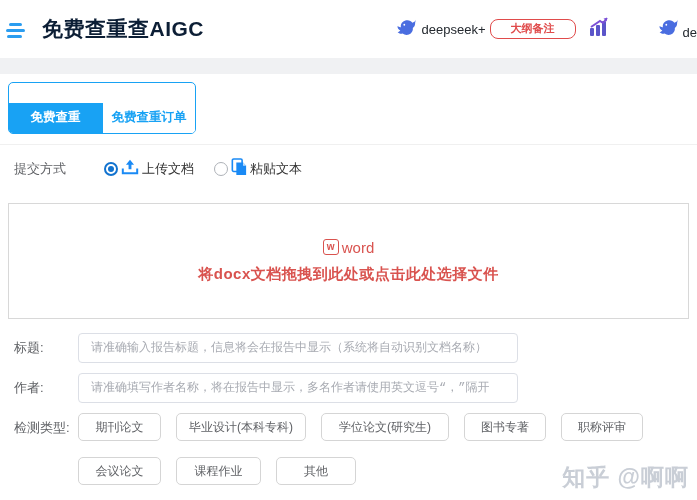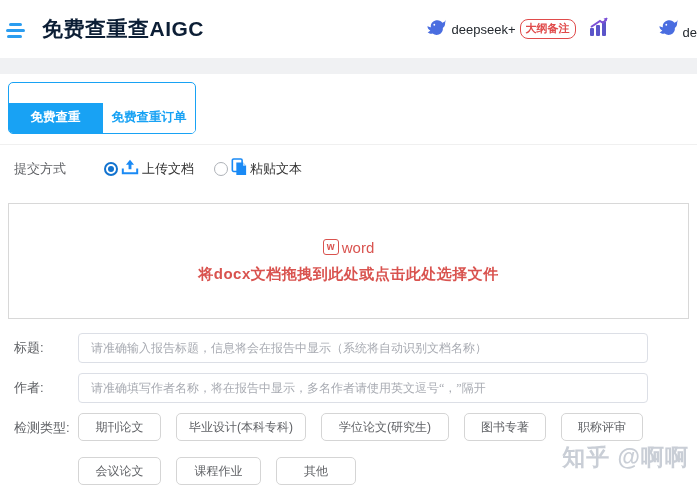--- a/index.html
+++ b/index.html
@@ -12,21 +12,21 @@
   .hamburger { width:20px; display:flex; flex-direction:column; gap:3px; cursor:pointer; margin-top:2px; }
   .hamburger i { display:block; height:3px; border-radius:2px; background:#2b9df0; }
   .hamburger i:nth-child(1){ width:13px; margin-left:3px; }
   .hamburger i:nth-child(2){ width:19px; }
   .hamburger i:nth-child(3){ width:15px; margin-left:1px; }
   .app-title { font-size:21px; font-weight:700; color:#0c1e35; margin-left:16px; letter-spacing:.5px; }
   .header-right { margin-left:auto; display:flex; align-items:center; gap:6px; }
   .ds-group { display:flex; align-items:center; gap:4px; }
   .ds-label { font-size:13px; color:#24292f; font-weight:500; }
   .badge { font-size:11px; color:#e04b4b; border:1px solid #e04b4b; border-radius:8px;
-    padding:1px 5px 2px; font-weight:700; }
+    padding:1px 20px 2px; font-weight:700; }
   .chart-icon { margin:0 14px 0 6px; }
   .ds-partial { margin-left:28px; display:flex; align-items:flex-end; gap:3px; }
 
   
   .band { height:16px; background:#f0f1f3; }
 
   
   .tabs-section { padding:8px 8px 10px; border-bottom:1px solid #f0f0f0; }
   .tab-group { display:inline-flex; border:1px solid #18a2f4; border-radius:5px; overflow:hidden; }
   .tab { width:93px; height:30px; line-height:29px; text-align:center; font-size:12.5px;
@@ -52,23 +52,23 @@
     display:flex; flex-direction:column; align-items:center; justify-content:center;
     cursor:pointer; background:#fff; }
   .dz-file { display:flex; align-items:center; gap:3px; color:#d9534f; font-size:15px; }
   .word-icon { width:16px; height:16px; border:1.5px solid #d9534f; border-radius:3px;
     font-size:10px; line-height:13px; text-align:center; color:#d9534f; font-weight:700; display:inline-block; }
   .dz-hint { margin-top:9px; color:#d9534f; font-size:15px; font-weight:600; letter-spacing:.5px; }
 
   
   .input-row { margin-top:14px; }
   .input-row + .input-row { margin-top:10px; }
-  .text-input { width:570px; height:30px; border:1px solid #dcdfe6; border-radius:4px;
+  .text-input { width:440px; height:30px; border:1px solid #dcdfe6; border-radius:4px;
     padding:0 12px; font-size:12px; color:#333; outline:none;
-    font-family:Liberation Serif, serif; }
+    font-family:Liberation Mono, monospace; }
   .text-input::placeholder { color:#a8abb2; }
 
   
   .type-row { margin-top:10px; align-items:flex-start; }
   .type-row .row-label { padding-top:6px; }
   .type-btns { display:flex; gap:15px; }
   .type-btn { height:28px; line-height:25px; border:1px solid #d5d5d5; border-radius:5px;
     background:#fff; font-size:12px; color:#606266; text-align:center; cursor:pointer;
     font-family:inherit; }
   .row1 .type-btn:nth-child(1){ width:83px; }
@@ -81,21 +81,21 @@
   .row2 .type-btn:nth-child(2){ width:85px; }
   .row2 .type-btn:nth-child(3){ width:80px; }
   .row2 .type-btn:nth-child(4){ width:80px; }
 
   
   .submit-btn { display:block; margin:16px 0 0 318px; width:84px; height:28px;
     background:#18a2f4; color:#fff; border:none; border-radius:4px; font-size:12.5px;
     cursor:pointer; font-family:inherit; }
 
   
-  .watermark { position:absolute; right:8px; top:442px; font-size:23px; color:#c9ced6;
+  .watermark { position:absolute; right:8px; top:462px; font-size:23px; color:#c9ced6;
     font-weight:700; letter-spacing:1px; }
 </style>
 </head>
 <body>
 
 <div class="header">
   <div class="hamburger">
       <i></i>
       <i></i>
       <i></i>

